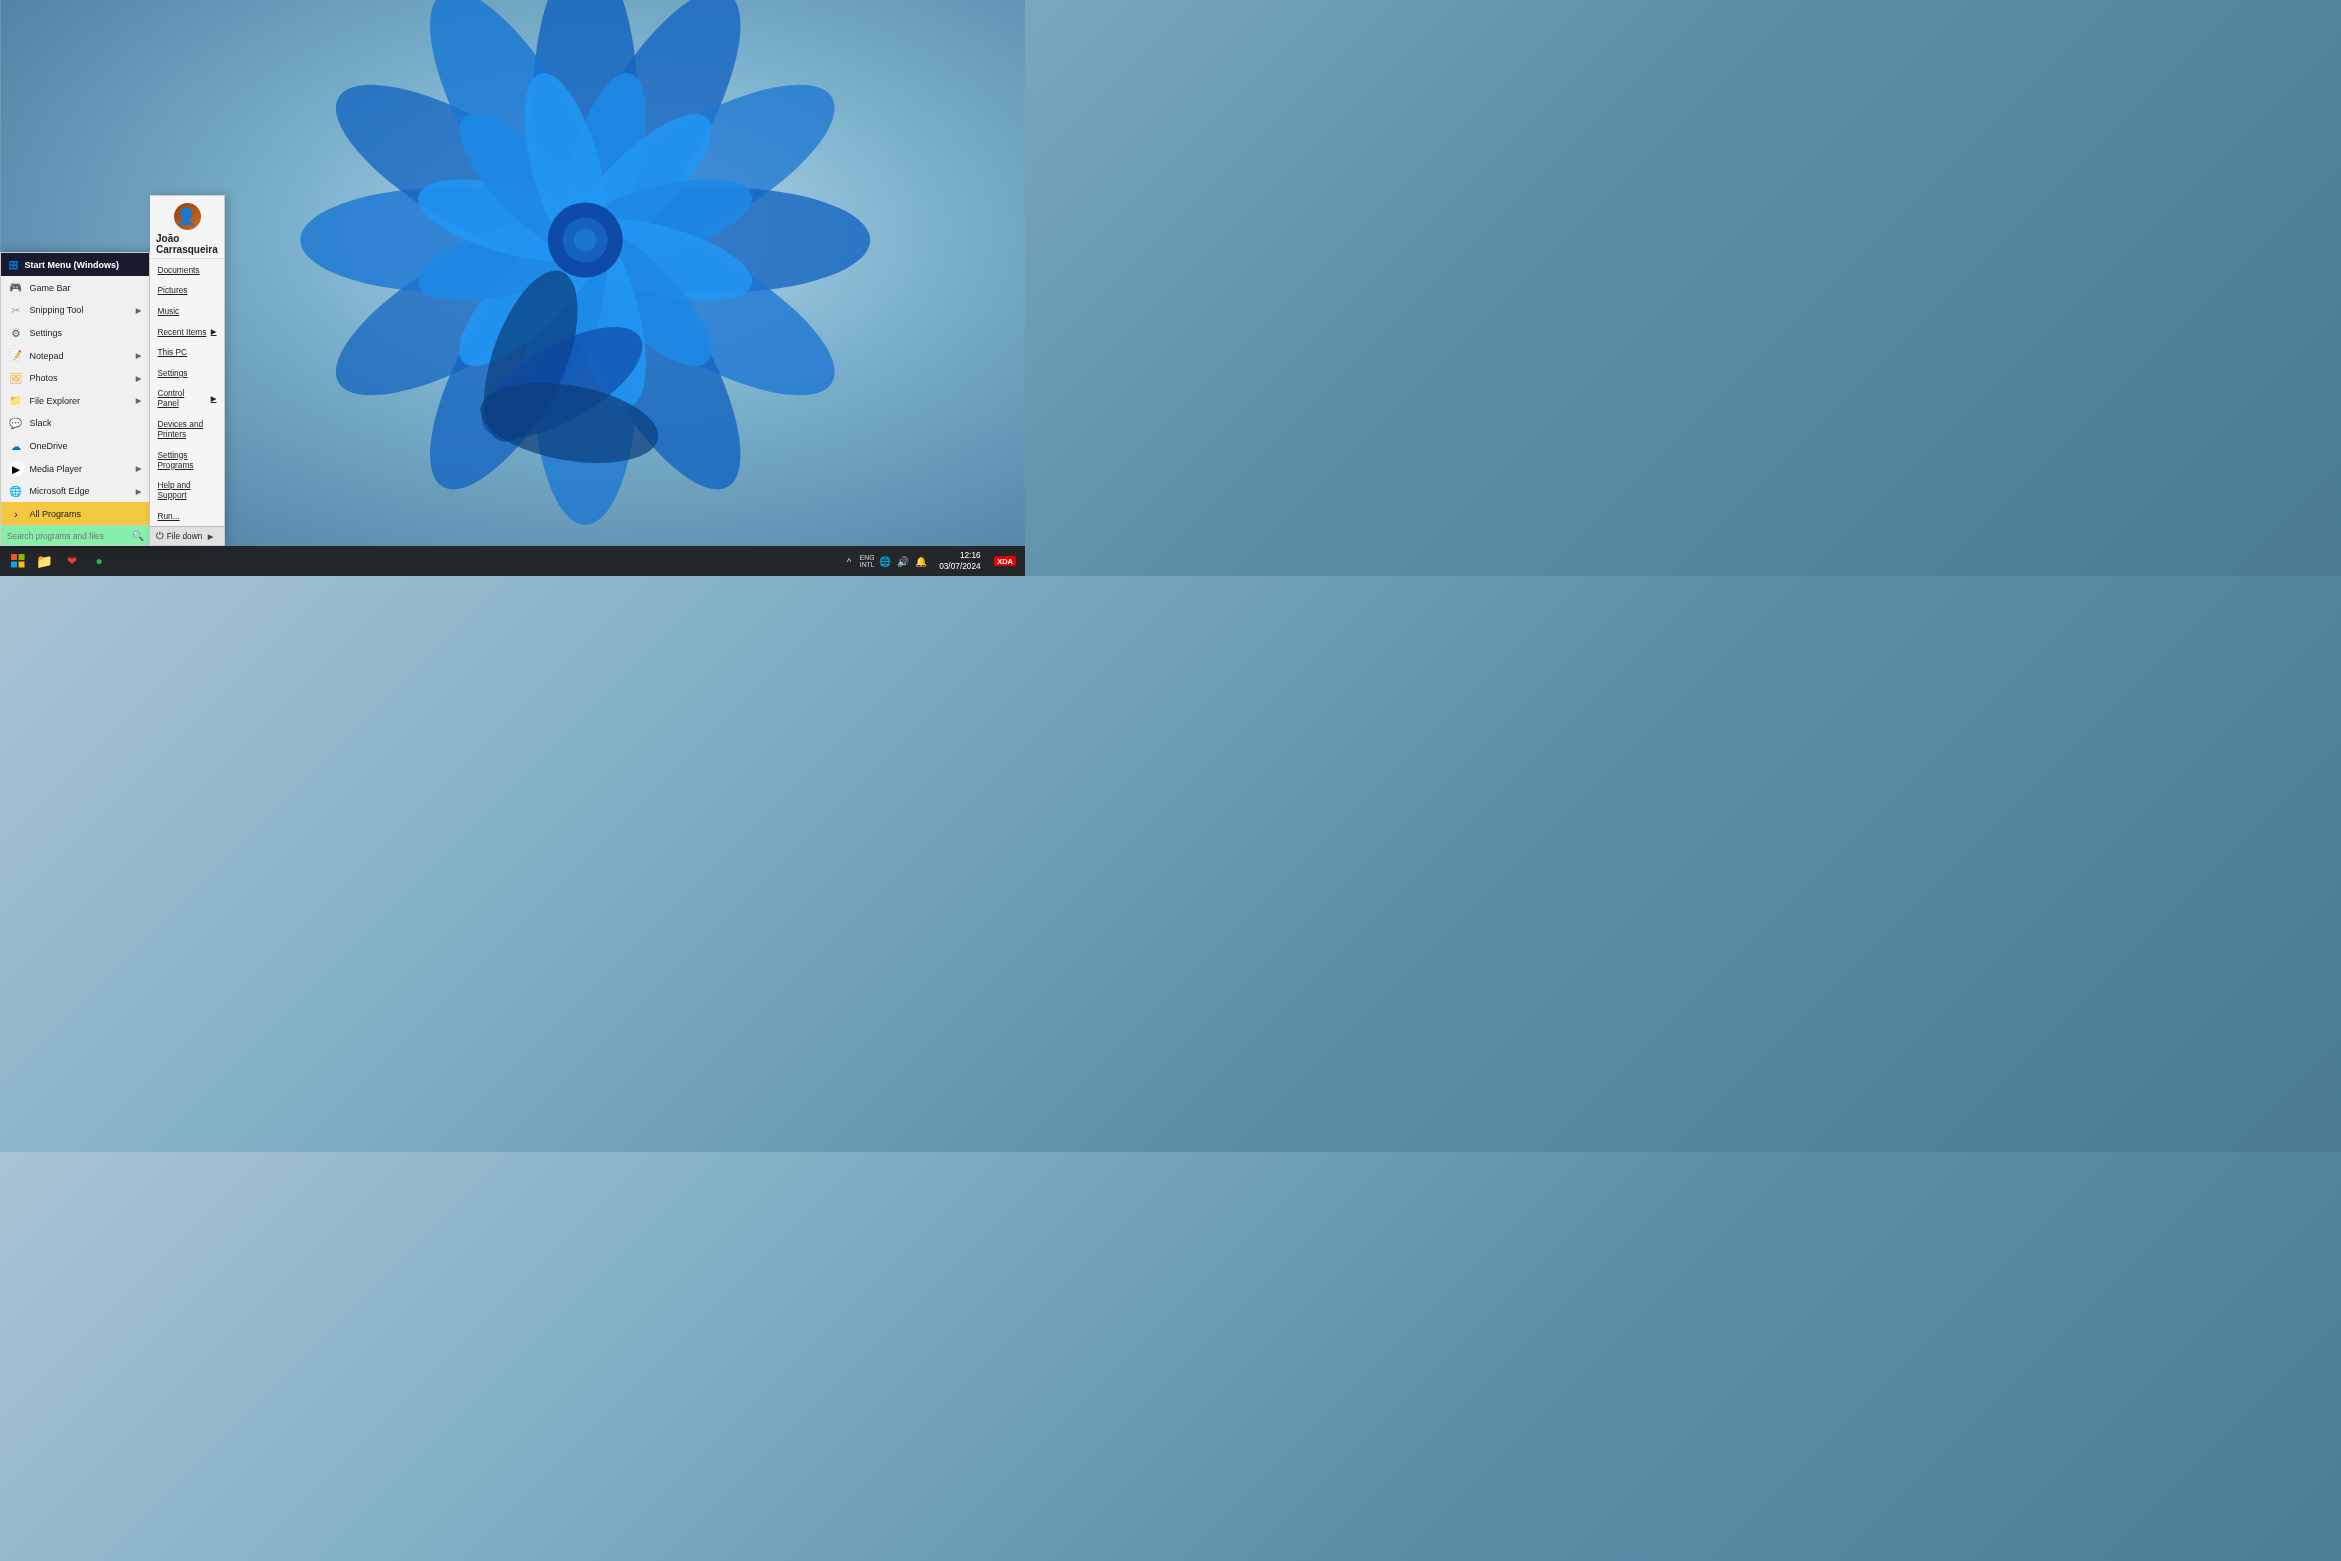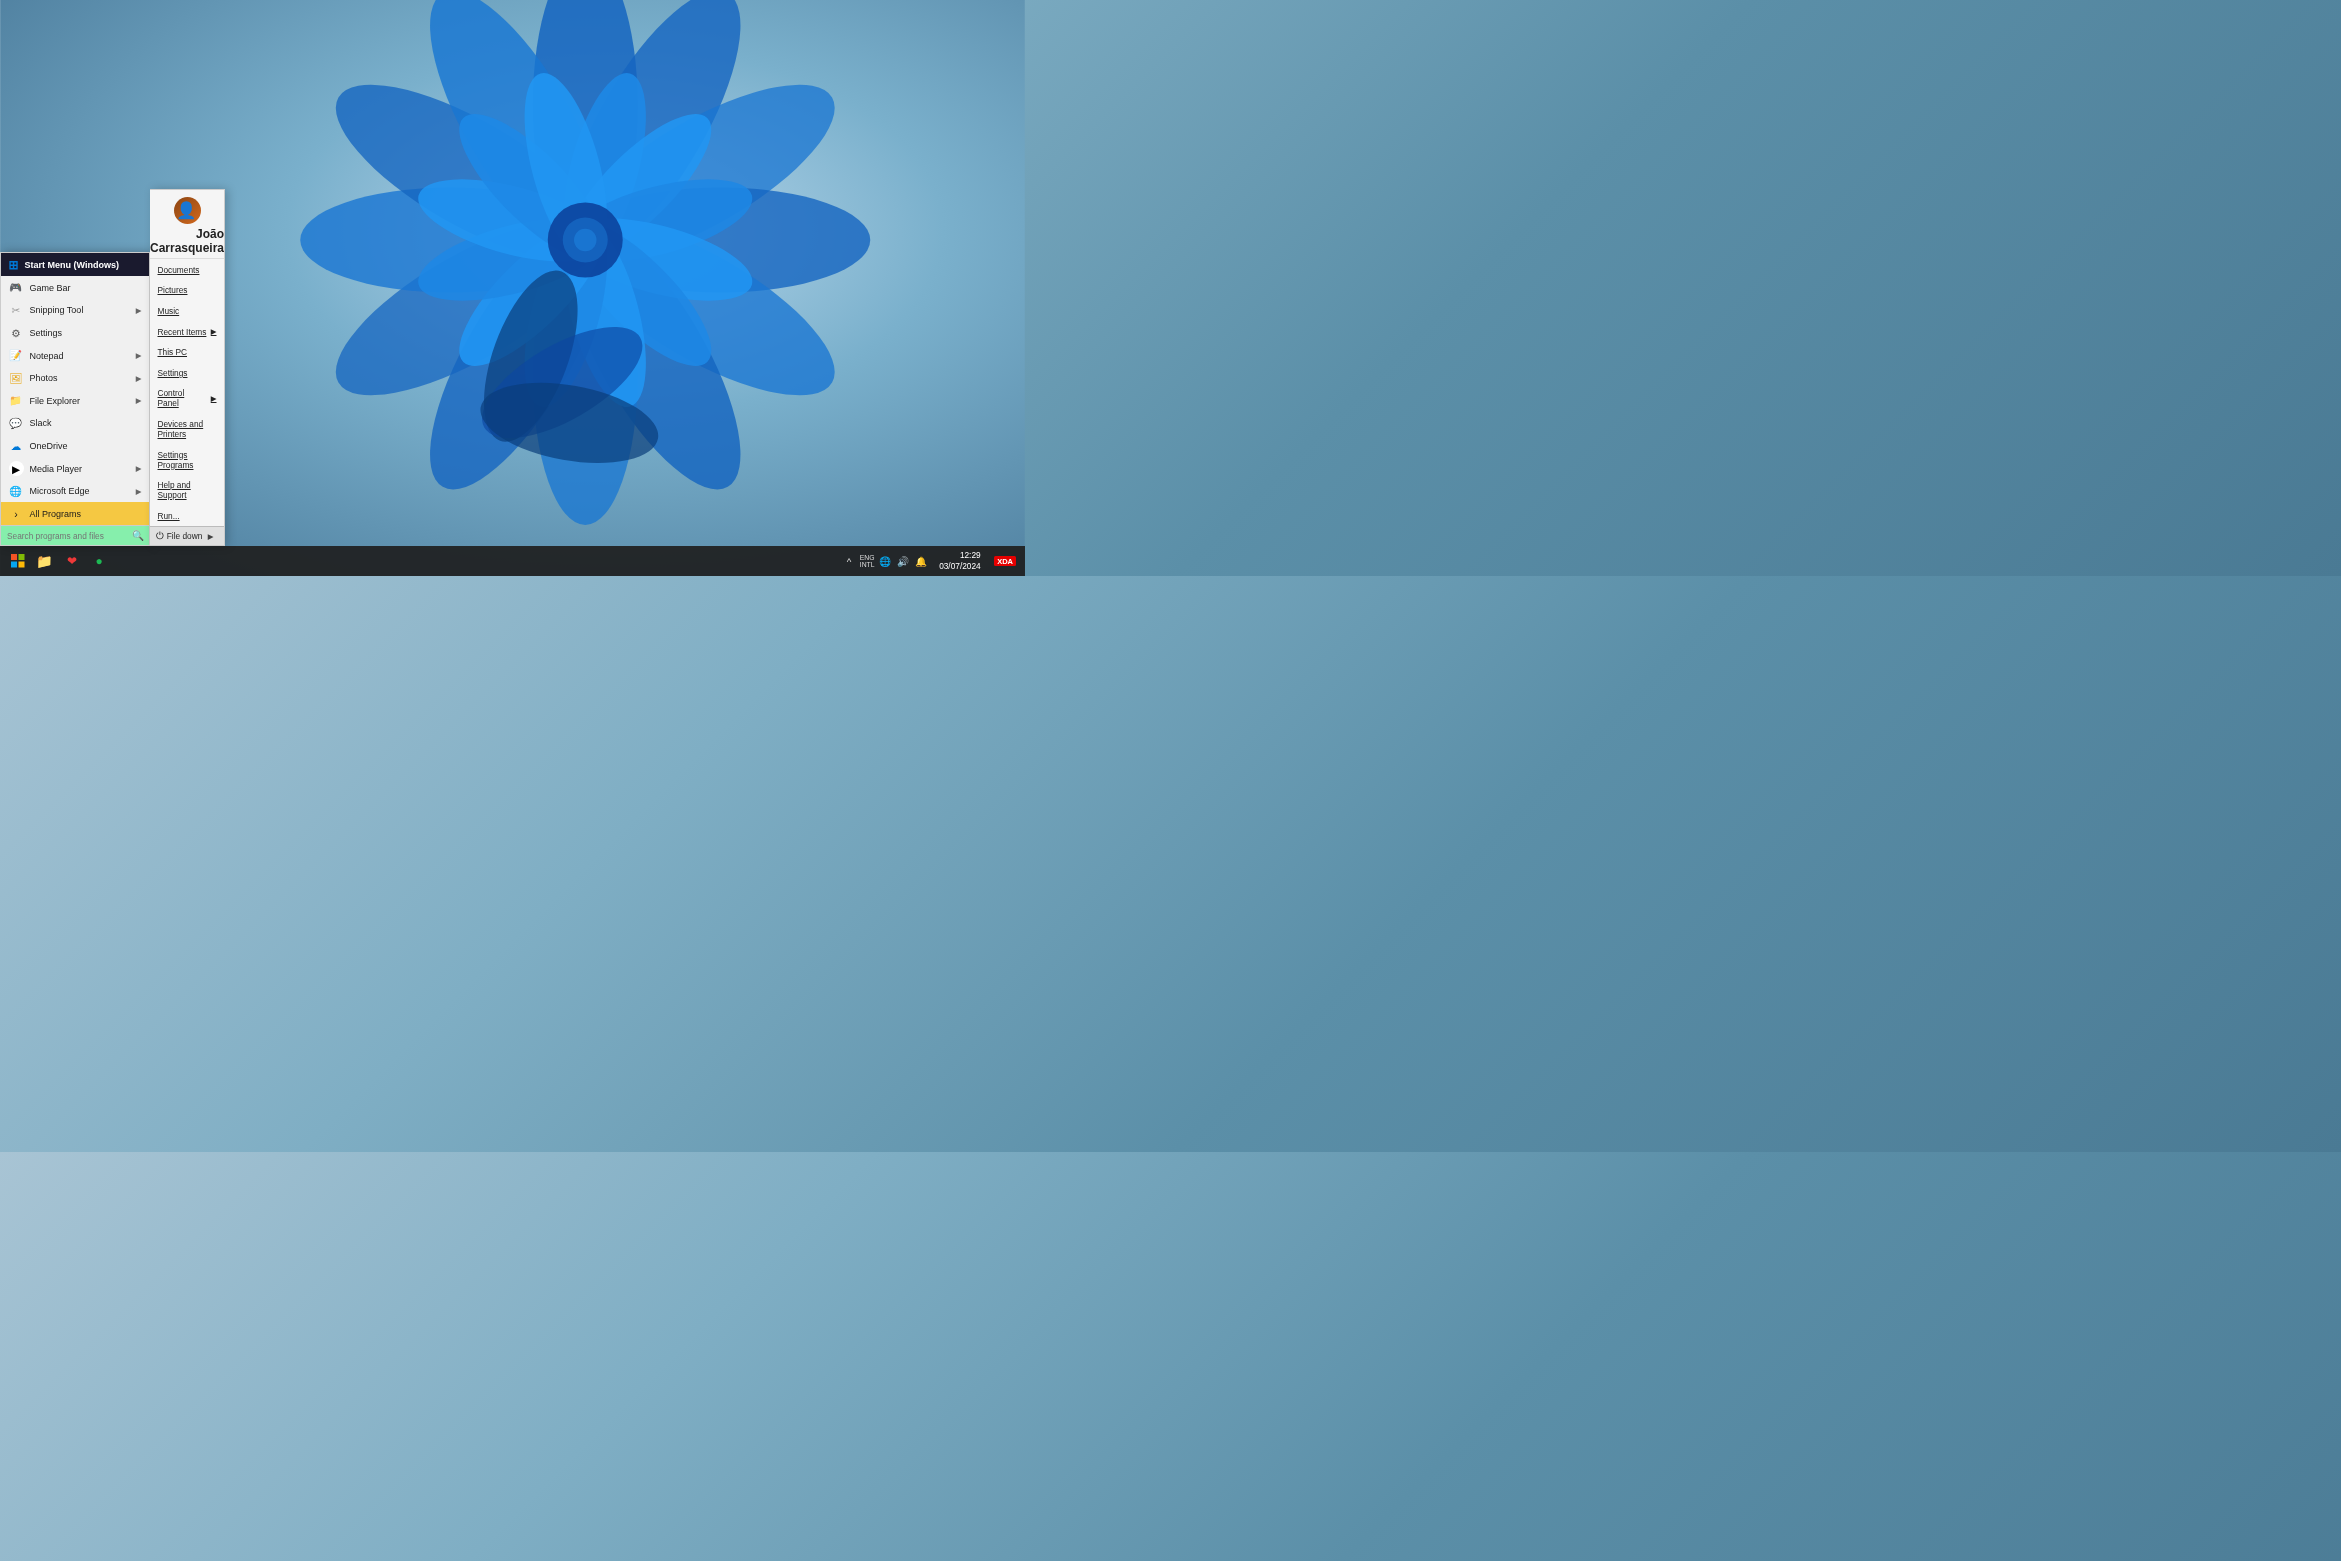--- a/index.html
+++ b/index.html
@@ -193,24 +193,24 @@
       background: #888;
       overflow: hidden;
       display: flex;
       align-items: center;
       justify-content: center;
       font-size: 13.5px;
       color: white;
     }
 
     .user-name {
-      font-size: 12px;
+      font-size: 10px;
       color: #222;
       margin-top: 3px;
-      text-align: right;
+      text-align: left;
       font-weight: 600;
     }
 
     .user-panel-item {
       padding: 5.3px 7.5px;
       font-size: 8.3px;
       color: #222;
       cursor: pointer;
       display: flex;
       align-items: center;
@@ -484,21 +484,21 @@
           <span>🌐</span>
         </div>
         <div class="sys-icon">
           <span>🔊</span>
         </div>
         <div class="sys-icon" style="position:relative;">
           <span>🔔</span>
         </div>
       </div>
       <div class="clock">
-        <span>12:29</span>
+        <span>12:16</span>
         <span>03/07/2024</span>
       </div>
 
       <div style="display:flex; align-items:flex-end; padding: 0 3px;">
         <span style="background:#e60000; color:#fff; font-weight:900; font-size:7.5px; padding:0.8px 3px; border-radius:1.5px;">XDA</span>
       </div>
     </div>
   </div>
 </div>
 

